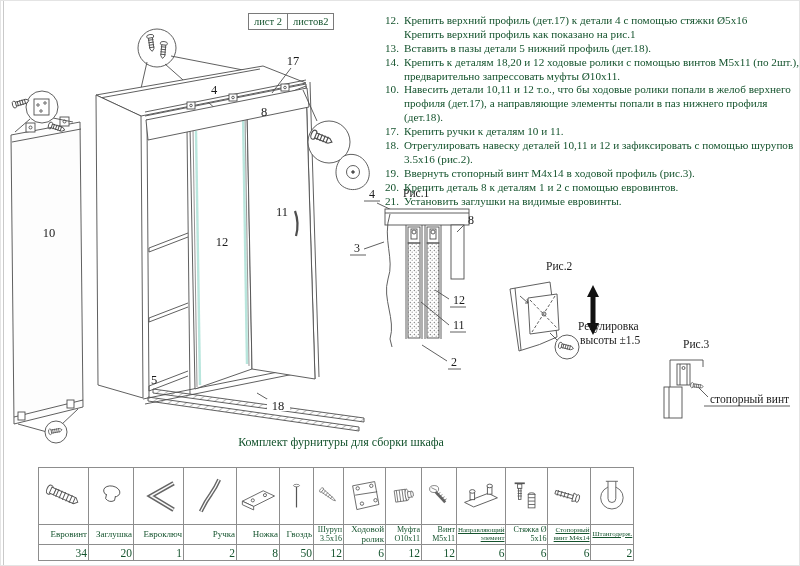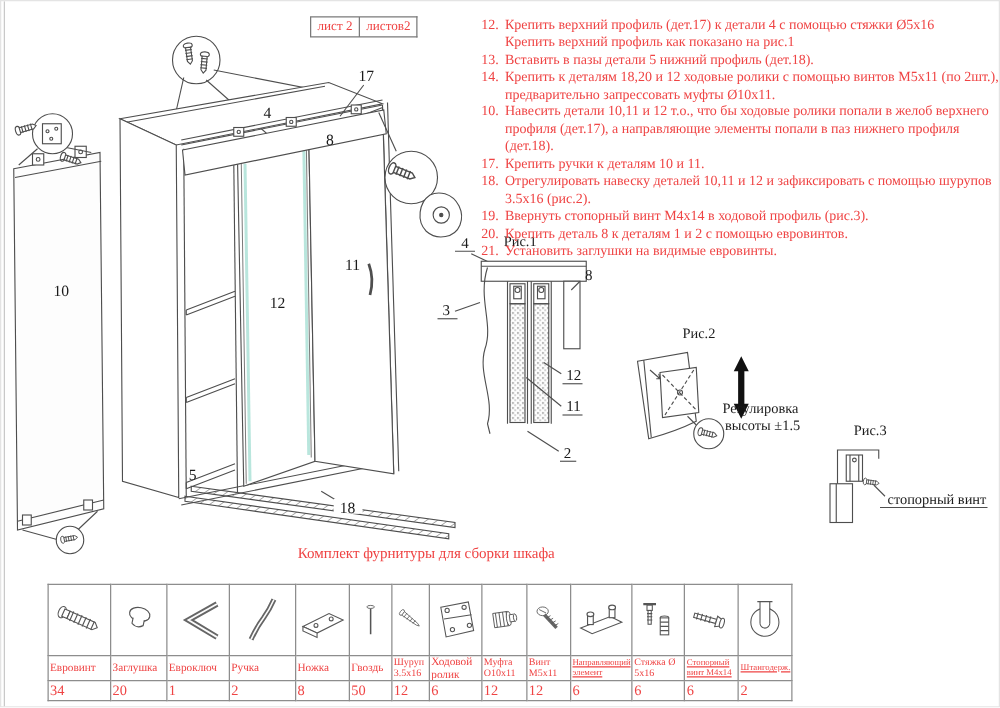--- a/index.html
+++ b/index.html
@@ -1,17 +1,17 @@
 <!DOCTYPE html>
 <html><head>
 <meta charset="utf-8">
 <style>
   html,body{margin:0;padding:0;background:#fff;}
   .page{position:relative;width:800px;height:566px;background:#ffffff;overflow:hidden;
-        font-family:"Liberation Serif",serif;color:#ef4444;border:1px solid #e4e4e4;box-sizing:border-box;}
+        font-family:"Liberation Serif",serif;color:#14532d;border:1px solid #e4e4e4;box-sizing:border-box;}
   .edge-l{position:absolute;left:2px;top:0;width:1px;height:566px;background:#c9c9c9;}
 
   
   .sheet-box{position:absolute;left:247px;top:12px;display:flex;font-size:10.5px;line-height:15px;}
   .sheet-box span{display:block;border:1px solid #7a7a7a;height:15px;padding:0 5px;white-space:nowrap;}
   .sheet-box span + span{border-left:none;}
 
   
   .instr{position:absolute;left:377px;top:13px;width:421px;font-size:11.2px;line-height:1.24;}
   .item{display:flex;}
@@ -25,21 +25,21 @@
   .f-label{font-size:12px;}
   .f-title{font-size:11.5px;}
   .cap{font-size:11.5px;}
   .mir{stroke:#b9e6dd;stroke-width:2.4;}
   .blk{fill:#111;stroke:none;}
   .dotp{fill:#8f8f8f;stroke:none;}
 
   
   .tbl-title{position:absolute;left:37px;top:434px;width:606px;text-align:center;font-size:12px;}
   table.hw{position:absolute;left:37px;top:466px;border-collapse:collapse;table-layout:fixed;}
-  .hw td{border:1px solid #8d8d8d;text-align:left;vertical-align:middle;padding:0 1px;overflow:hidden;}
+  .hw td{border:1px solid #8d8d8d;text-align:right;vertical-align:middle;padding:0 1px;overflow:hidden;}
   .r-icon td{height:56px;}
   .r-name td{font-size:9px;line-height:1.08;height:18px;}
   .r-name td.sm{font-size:8px;}
   .r-name td.xs{font-size:7px;text-decoration:underline;}
   .r-qty td{font-size:11.5px;height:15px;}
   svg.ic{display:block;margin:1px auto;width:100%;max-width:42px;height:50px;stroke:#555;fill:none;stroke-width:1;}
 </style>
 </head>
 <body>
 

